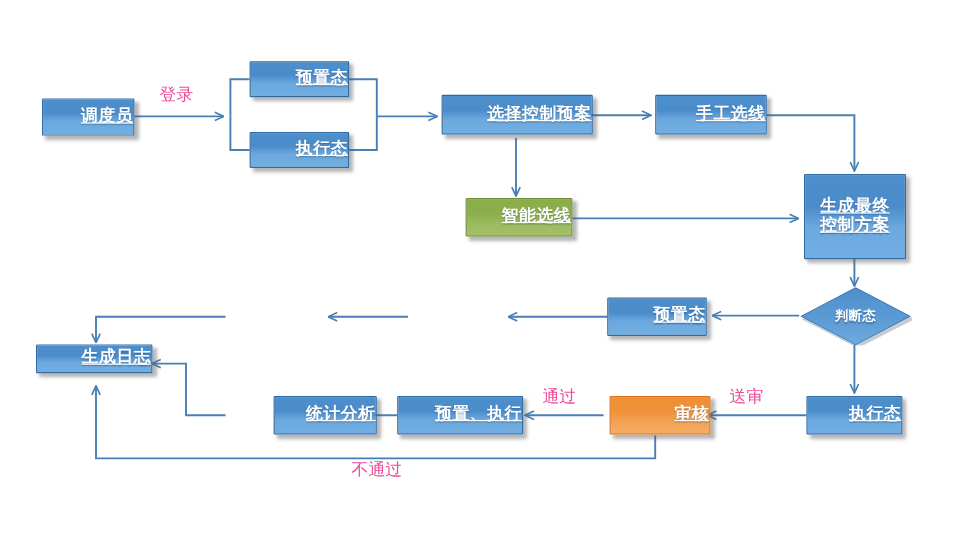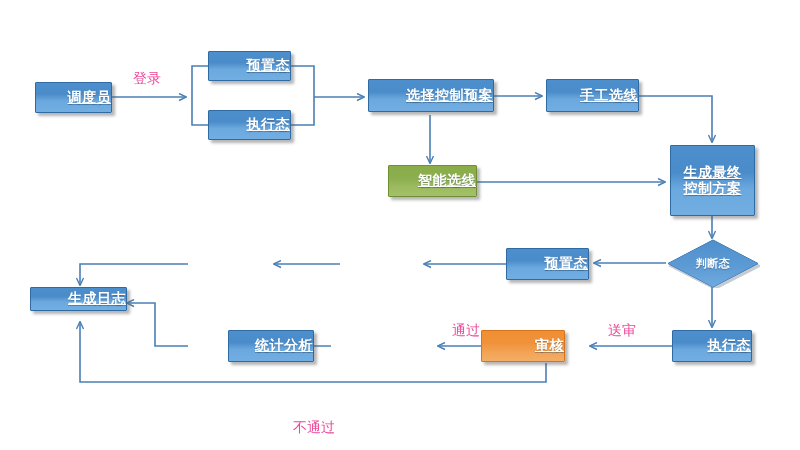--- a/index.html
+++ b/index.html
@@ -184,24 +184,27 @@
         </linearGradient>
       </defs>
     </svg>
     <div class="dlbl">判断态</div>
   </div>
 
   <div class="node blue" style="left:672px; top:330px; width:80px; height:32px; font-size:14px;">
     <span class="lbl">执行态</span>
   </div>
 
-  <div class="node orange" style="left:481px; top:330px; width:84px; height:32px; font-size:14px;">
+  <div class="node orange" style="left:508px; top:330px; width:84px; height:32px; font-size:14px;">
     <span class="lbl">审核</span>
   </div>
 
+  <div class="node blue" style="left:331px; top:330px; width:105px; height:32px; font-size:14px;">
+    <span class="lbl">预置、执行</span>
+  </div>
 
   <div class="node blue" style="left:188px; top:330px; width:86px; height:32px; font-size:14px;margin-left:40px;">
     <span class="lbl">统计分析</span>
   </div>
 
   <div class="node blue" style="left:506px; top:248px; width:83px; height:32px; font-size:14px;">
     <span class="lbl">预置态</span>
   </div>
 
 
@@ -209,15 +212,15 @@
   <div class="node blue" style="left:30px; top:287px; width:97px; height:24px; font-size:14px;">
     <span class="lbl">生成日志</span>
   </div>
 
   <div class="edge-label" style="left:133px; top:70px;">登录</div>
 
   <div class="edge-label" style="left:452px; top:322px;">通过</div>
 
   <div class="edge-label" style="left:608px; top:322px;text-align:center;">送审</div>
 
-  <div class="edge-label" style="left:293px; top:383px;margin-top:36px;">不通过</div>
+  <div class="edge-label" style="left:293px; top:383px;">不通过</div>
 
 </div>
 
 </body></html>

